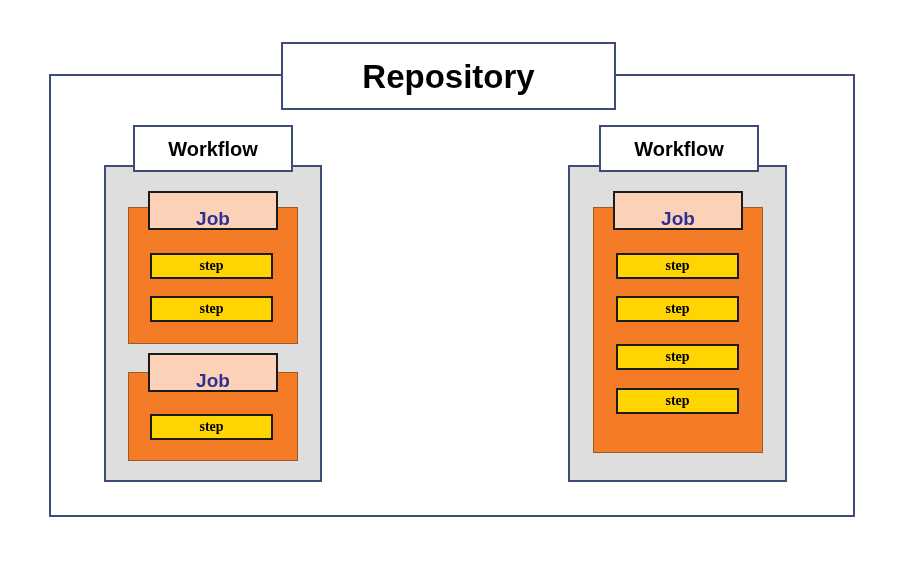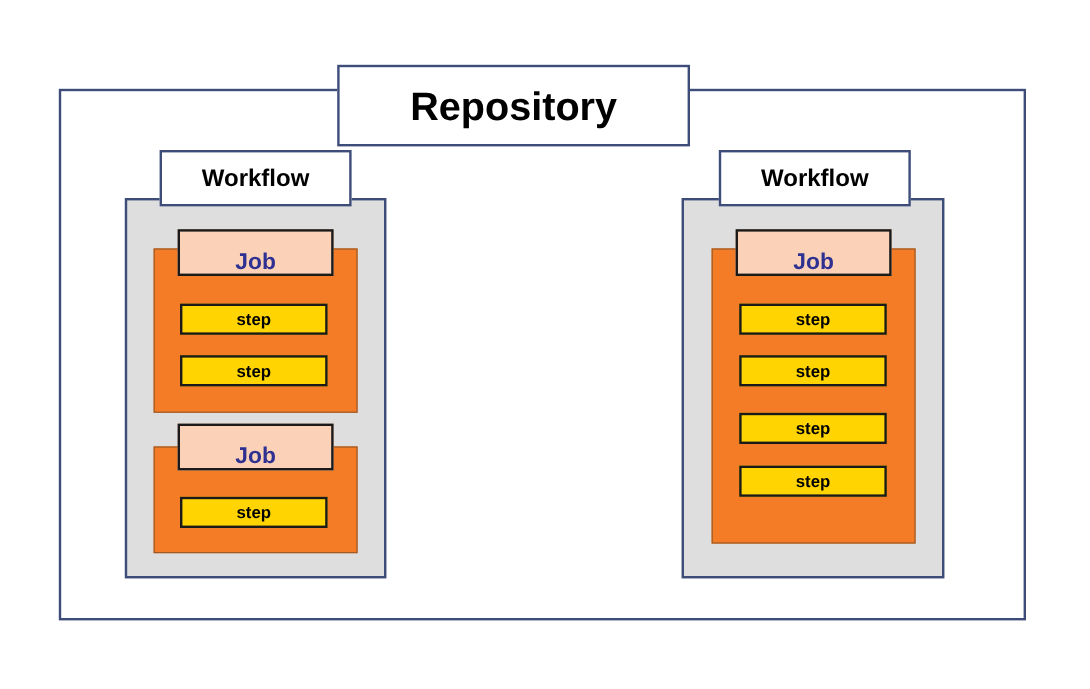--- a/index.html
+++ b/index.html
@@ -118,20 +118,21 @@
   
   .step-box {
     position: absolute;
     background: #ffd400;
     border: 2px solid #1a1a1a;
     box-sizing: border-box;
     display: flex;
     align-items: center;
     justify-content: center;
     z-index: 4;
+    font-family: Liberation Serif, serif;
   }
   .step-text {
     font-size: 14px;
     font-weight: bold;
     color: #000000;
     line-height: 1;
   }
 </style>
 </head>
 <body>
@@ -191,17 +192,17 @@
       <div class="job-label-box" style="left: 613px; top: 191px; width: 130px; height: 39px; background: rgb(251, 210, 184); border-color: rgb(26, 26, 26);">
         <span class="job-label-text" style="color: rgb(46, 49, 146);">Job</span>
       </div>
     </div>
 
     <div class="workflow-label-box" style="left: 599px; top: 125px; width: 160px; height: 47px; border-color: rgb(61, 76, 121);">
       <span class="workflow-label-text">Workflow</span>
     </div>
   </div>
 
-  <div class="repo-title-box" style="left: 281px; top: 42px; width: 294px; height: 68px; border-color: rgb(61, 76, 121); margin-top: 12px;">
+  <div class="repo-title-box" style="left: 281px; top: 42px; width: 335px; height: 68px; border-color: rgb(61, 76, 121);">
     <span class="repo-title-text">Repository</span>
   </div>
 
 </div>
 
 </body></html>

